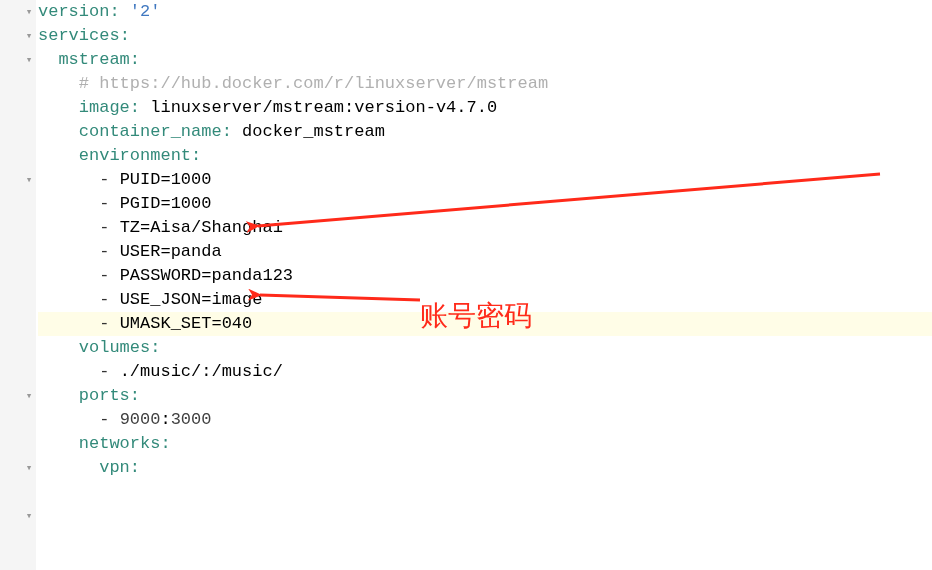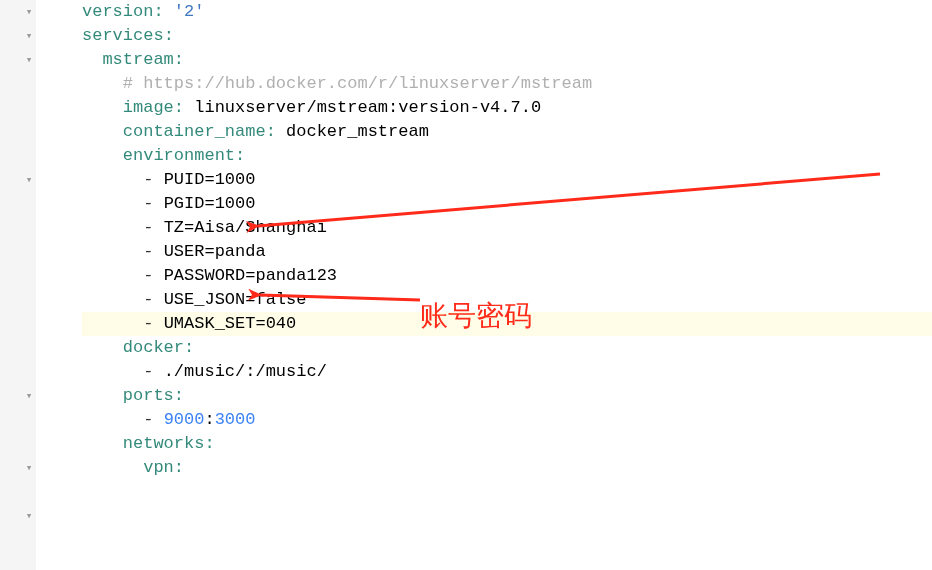--- a/index.html
+++ b/index.html
@@ -30,28 +30,27 @@
   user-select: none;
   flex-shrink: 0;
   font-size: 11px;
   line-height: 24px;
 }
 .fold-col div { height: 24px; text-align: center; }
 .code {
   flex: 1;
   padding-left: 2px;
   position: relative;
-  margin-left: 44px;
 }
 .line { height: 24px; white-space: pre; position: relative; }
 .line.hl { background: #fffde7; }
 .tok-key { color: #338a7a; }
 .tok-str { color: #4078c0; }
 .tok-val { color: #000000; }
-.tok-num { color: #3b82f6; }
+.tok-num { color: #404040; }
 .tok-comment { color: #b0b0b0; }
 .tok-dash { color: #333333; }
 .annotation-label {
   position: absolute;
   color: #ff2a1a;
   font-size: 28px;
   font-family: "Microsoft YaHei", "SimSun", sans-serif;
   font-weight: 500;
   z-index: 20;
 }
@@ -126,23 +125,23 @@
     <div class="line">  <span class="tok-key">mstream</span><span class="tok-key">:</span></div>
     <div class="line">    <span class="tok-comment"># https://hub.docker.com/r/linuxserver/mstream</span></div>
     <div class="line">    <span class="tok-key">image</span><span class="tok-key">: </span><span class="tok-val">linuxserver/mstream:version-v4.7.0</span></div>
     <div class="line">    <span class="tok-key">container_name</span><span class="tok-key">: </span><span class="tok-val">docker_mstream</span></div>
     <div class="line">    <span class="tok-key">environment</span><span class="tok-key">:</span></div>
     <div class="line">      <span class="tok-dash">- </span><span class="tok-val">PUID=1000</span></div>
     <div class="line">      <span class="tok-dash">- </span><span class="tok-val">PGID=1000</span></div>
     <div class="line">      <span class="tok-dash">- </span><span class="tok-val">TZ=Aisa/Shanghai</span></div>
     <div class="line">      <span class="tok-dash">- </span><span class="tok-val">USER=panda</span></div>
     <div class="line">      <span class="tok-dash">- </span><span class="tok-val">PASSWORD=panda123</span></div>
-    <div class="line">      <span class="tok-dash">- </span><span class="tok-val">USE_JSON=false</span></div>
+    <div class="line">      <span class="tok-dash">- </span><span class="tok-val">USE_JSON=image</span></div>
     <div class="line hl">      <span class="tok-dash">- </span><span class="tok-val">UMASK_SET=040</span></div>
-    <div class="line">    <span class="tok-key">docker</span><span class="tok-key">:</span></div>
+    <div class="line">    <span class="tok-key">volumes</span><span class="tok-key">:</span></div>
     <div class="line">      <span class="tok-dash">- </span><span class="tok-val">./music/:/music/</span></div>
     <div class="line">    <span class="tok-key">ports</span><span class="tok-key">:</span></div>
     <div class="line">      <span class="tok-dash">- </span><span class="tok-num">9000</span><span class="tok-val">:</span><span class="tok-num">3000</span></div>
     <div class="line">    <span class="tok-key">networks</span><span class="tok-key">:</span></div>
     <div class="line">      <span class="tok-key">vpn</span><span class="tok-key">:</span></div>
   </div>
 </div>
 
 <svg class="arrow-svg">
   <defs>

